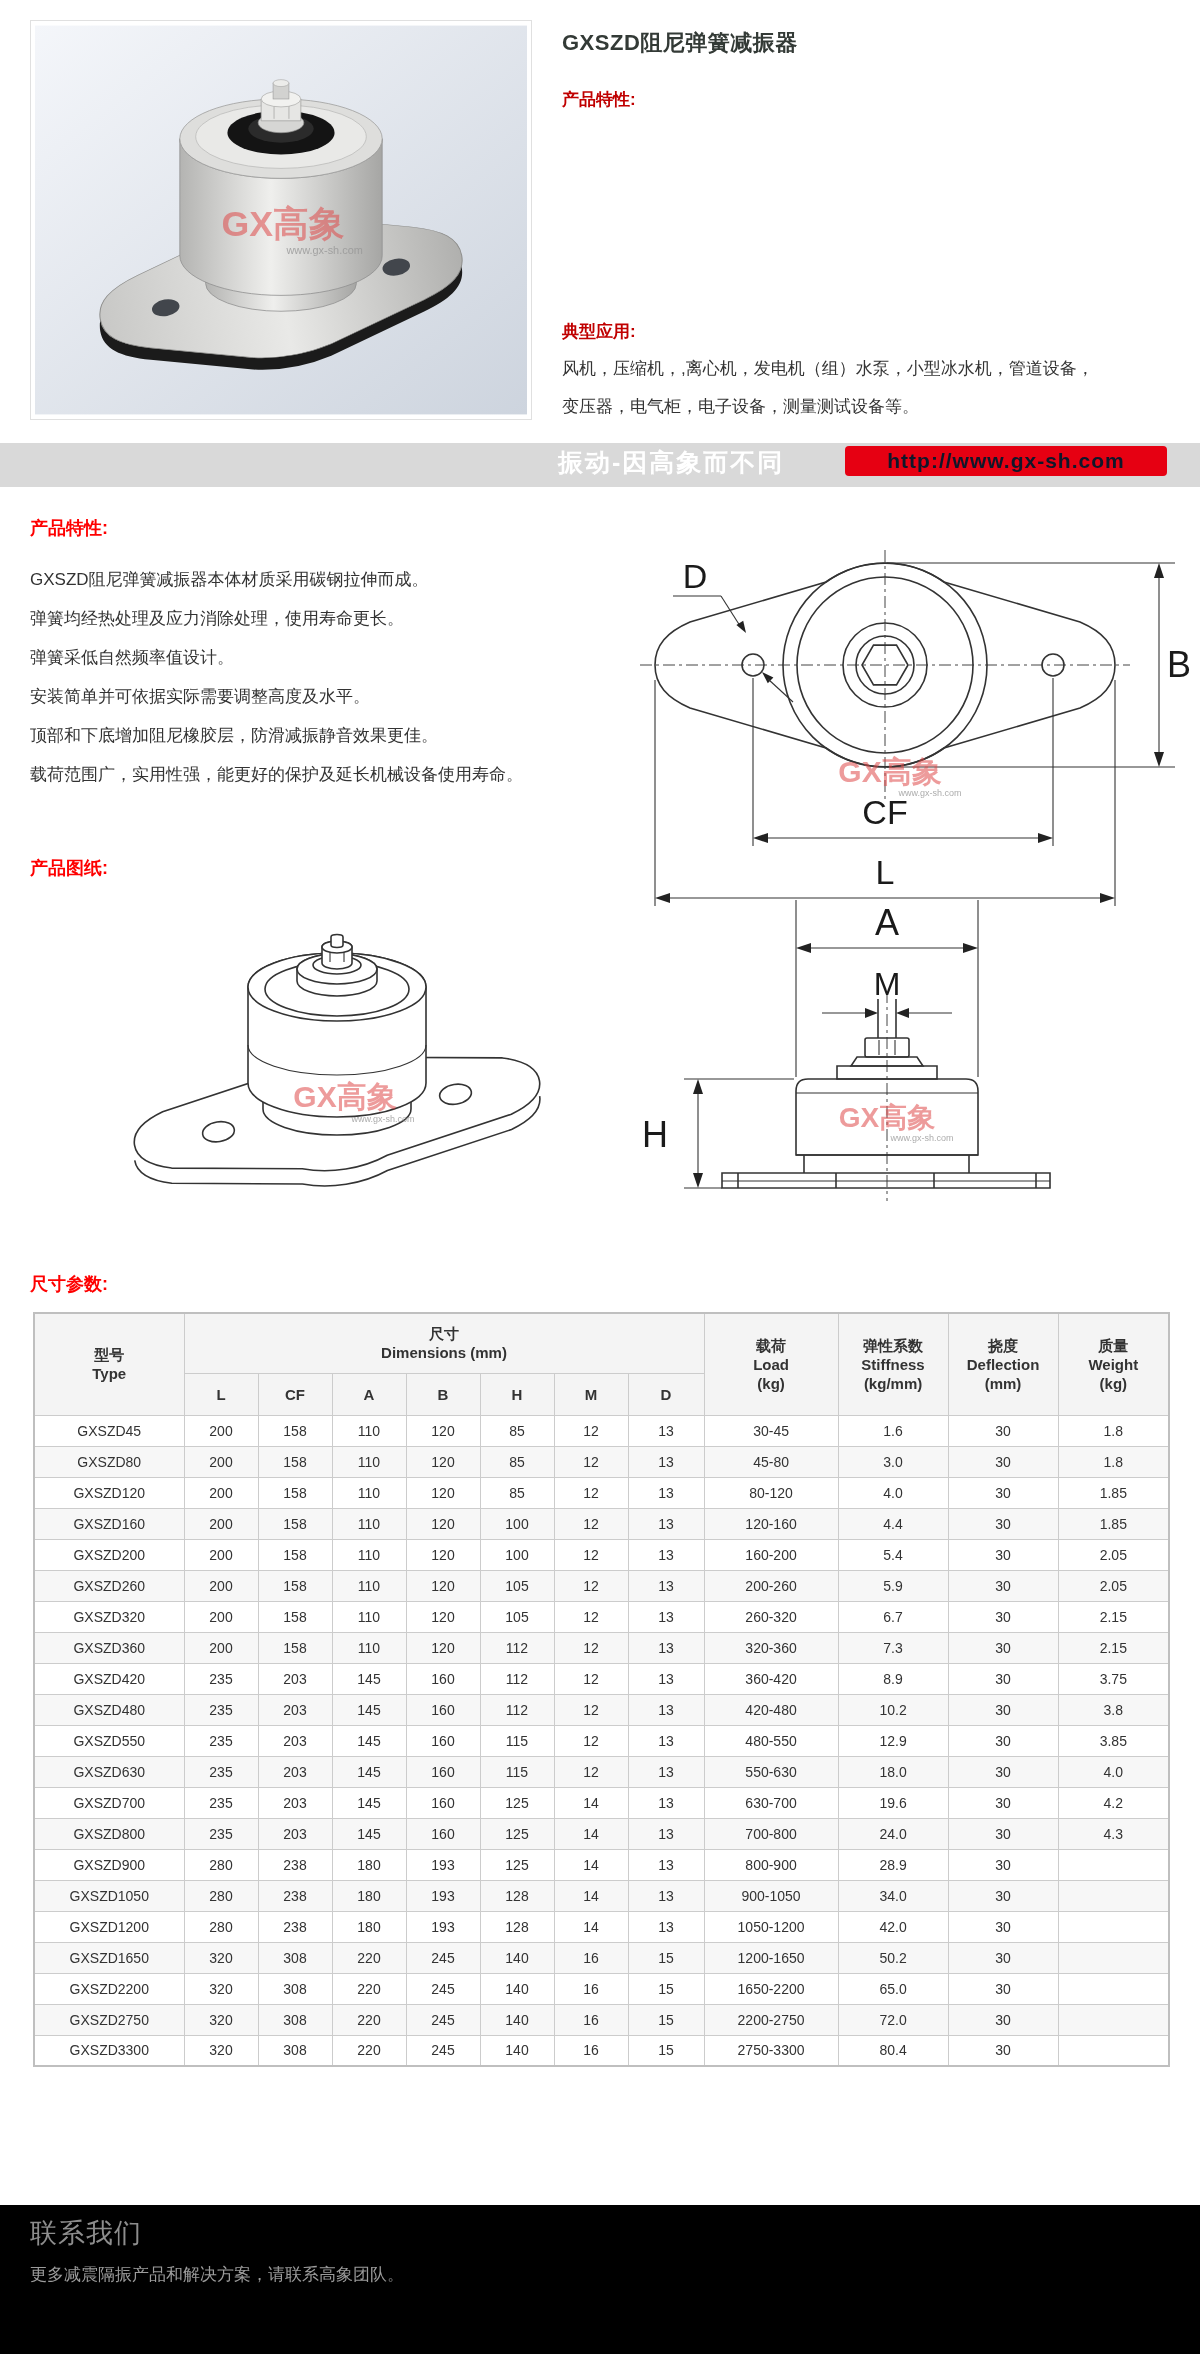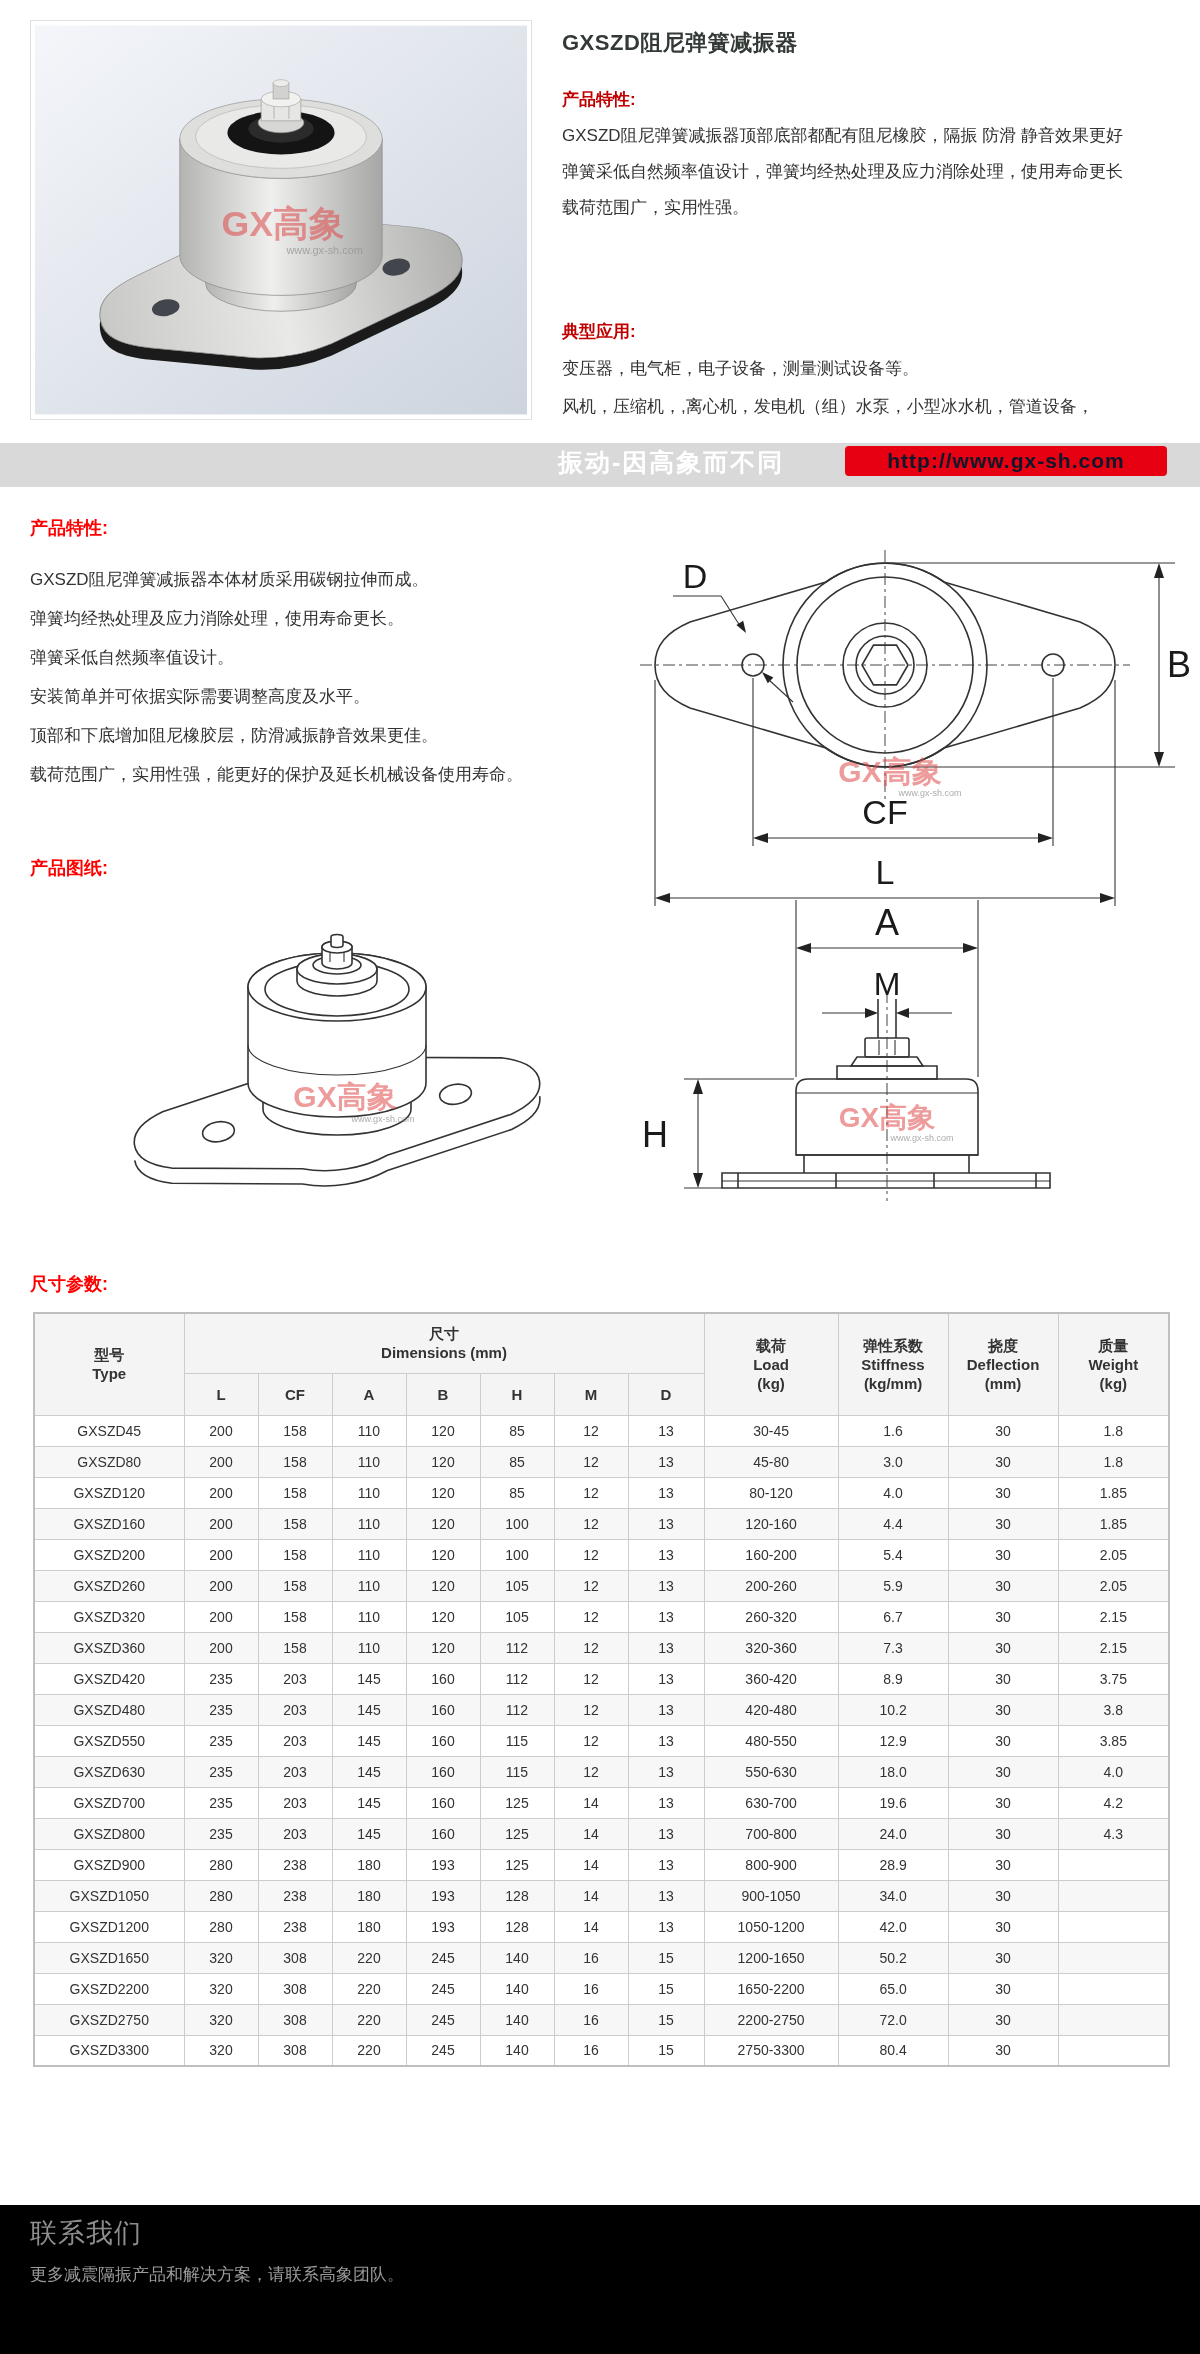--- a/index.html
+++ b/index.html
@@ -112,29 +112,24 @@
       <ellipse cx="248" cy="74" rx="20" ry="8" fill="#f1f1ef" stroke="#a8a8a6" stroke-width="0.7"></ellipse>
       <rect x="240" y="58" width="16" height="16" fill="#d2d2d0" stroke="#9a9a98" stroke-width="0.6"></rect>
       <ellipse cx="248" cy="58" rx="8" ry="3.5" fill="#ececea" stroke="#a8a8a6" stroke-width="0.6"></ellipse>
       <text x="250" y="212" font-size="36" text-anchor="middle" class="wm-logo">GX高象</text>
       <text x="292" y="230" font-size="11" text-anchor="middle" class="wm-site">www.gx-sh.com</text>
     </svg>
   </div>
 
   <h1 class="info-title">GXSZD阻尼弹簧减振器</h1>
   <h3 class="red-h info-feat-h">产品特性:</h3>
-  <div class="info-para" id="featPara">
-      <div class="pline">GXSZD阻尼弹簧减振器顶部底部都配有阻尼橡胶，隔振 防滑 静音效果更好</div>
-      <div class="pline">弹簧采低自然频率值设计，弹簧均经热处理及应力消除处理，使用寿命更长</div>
-      <div class="pline">载荷范围广，实用性强。</div>
-    </div>
   <h3 class="red-h info-app-h">典型应用:</h3>
   <div class="info-app" id="appPara">
+      <div class="pline">风机，压缩机，,离心机，发电机（组）水泵，小型冰水机，管道设备，</div>
       <div class="pline">变压器，电气柜，电子设备，测量测试设备等。</div>
-      <div class="pline">风机，压缩机，,离心机，发电机（组）水泵，小型冰水机，管道设备，</div>
     </div>
 
   <div class="banner">
     <span class="banner-slogan">振动-因高象而不同</span>
     <span class="banner-url">http://www.gx-sh.com</span>
   </div>
 
   <h3 class="bright-h sec-feat-h">产品特性:</h3>
   <div class="feat-list" id="featList">
       <div class="fline">GXSZD阻尼弹簧减振器本体材质采用碳钢拉伸而成。</div>

